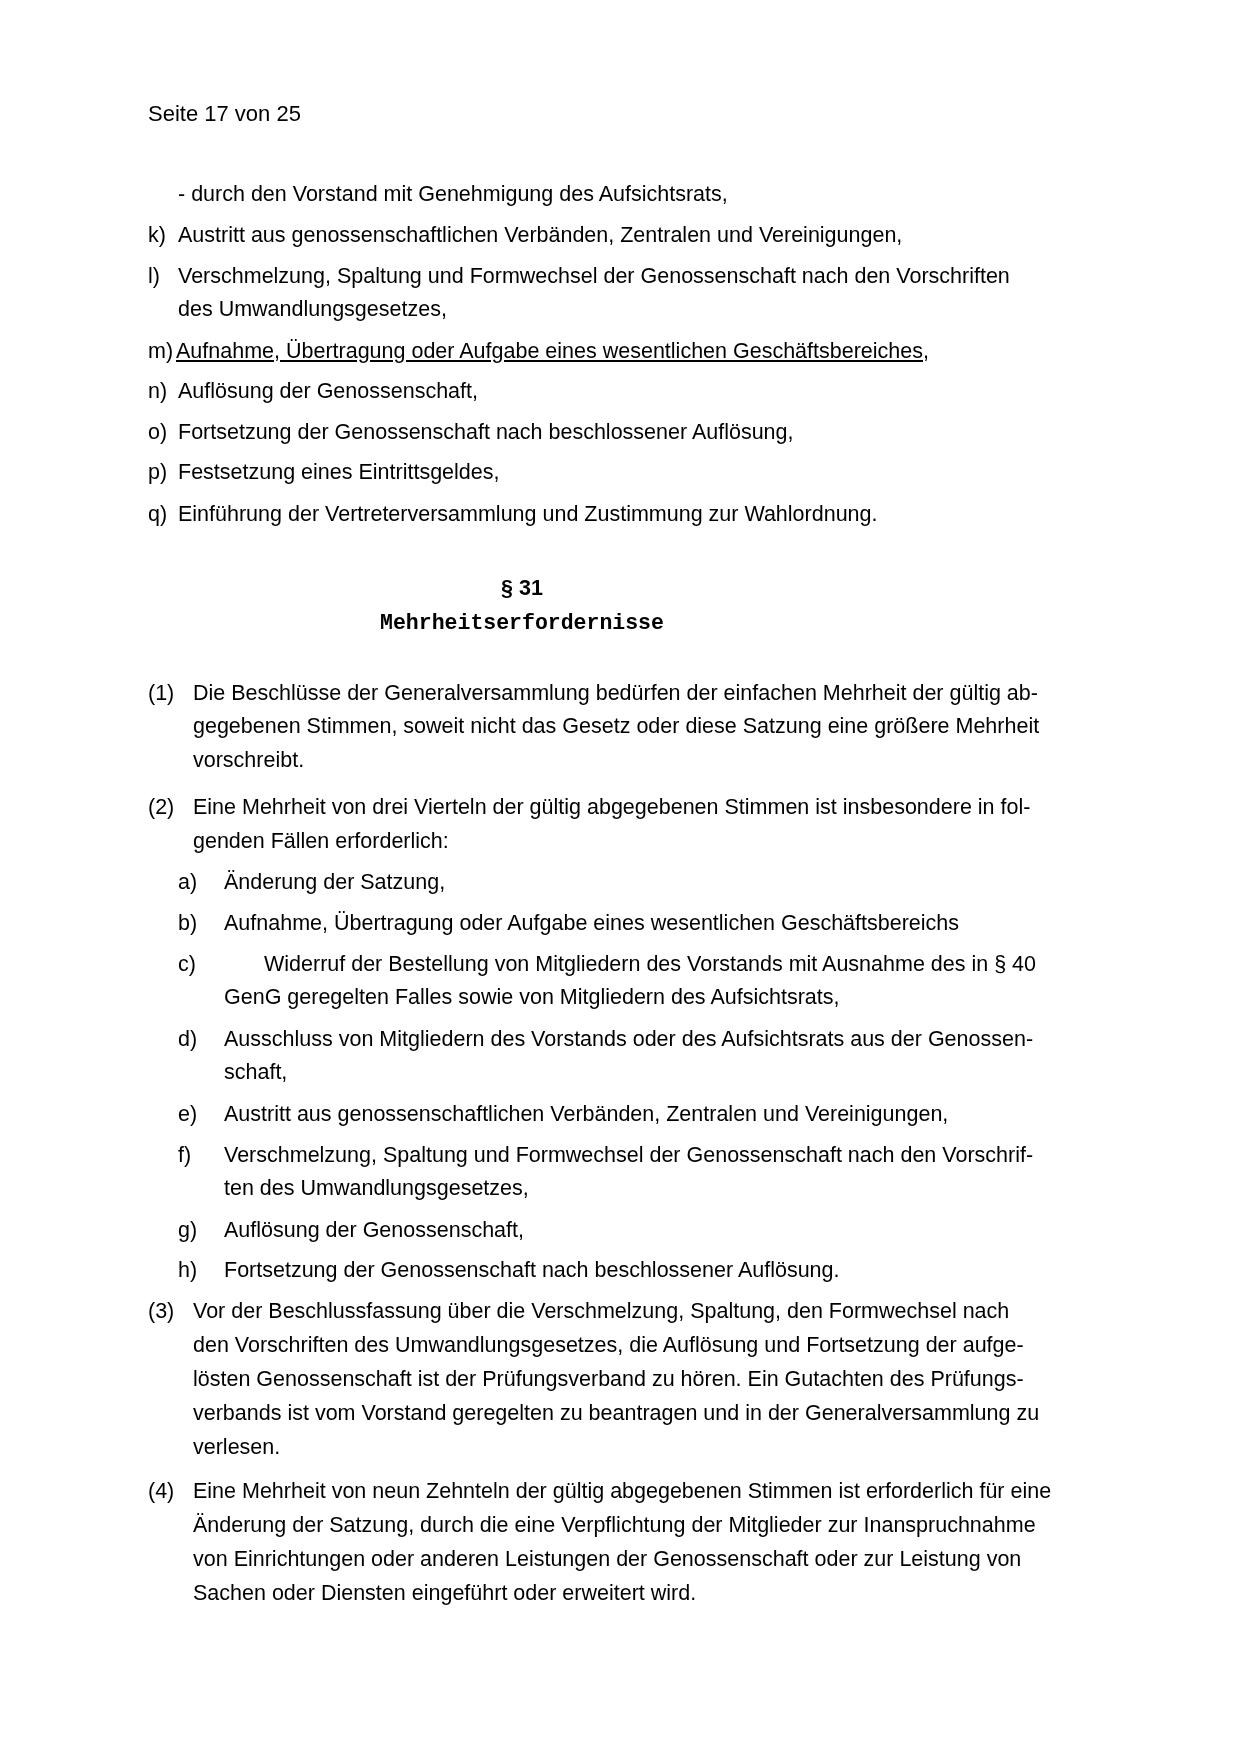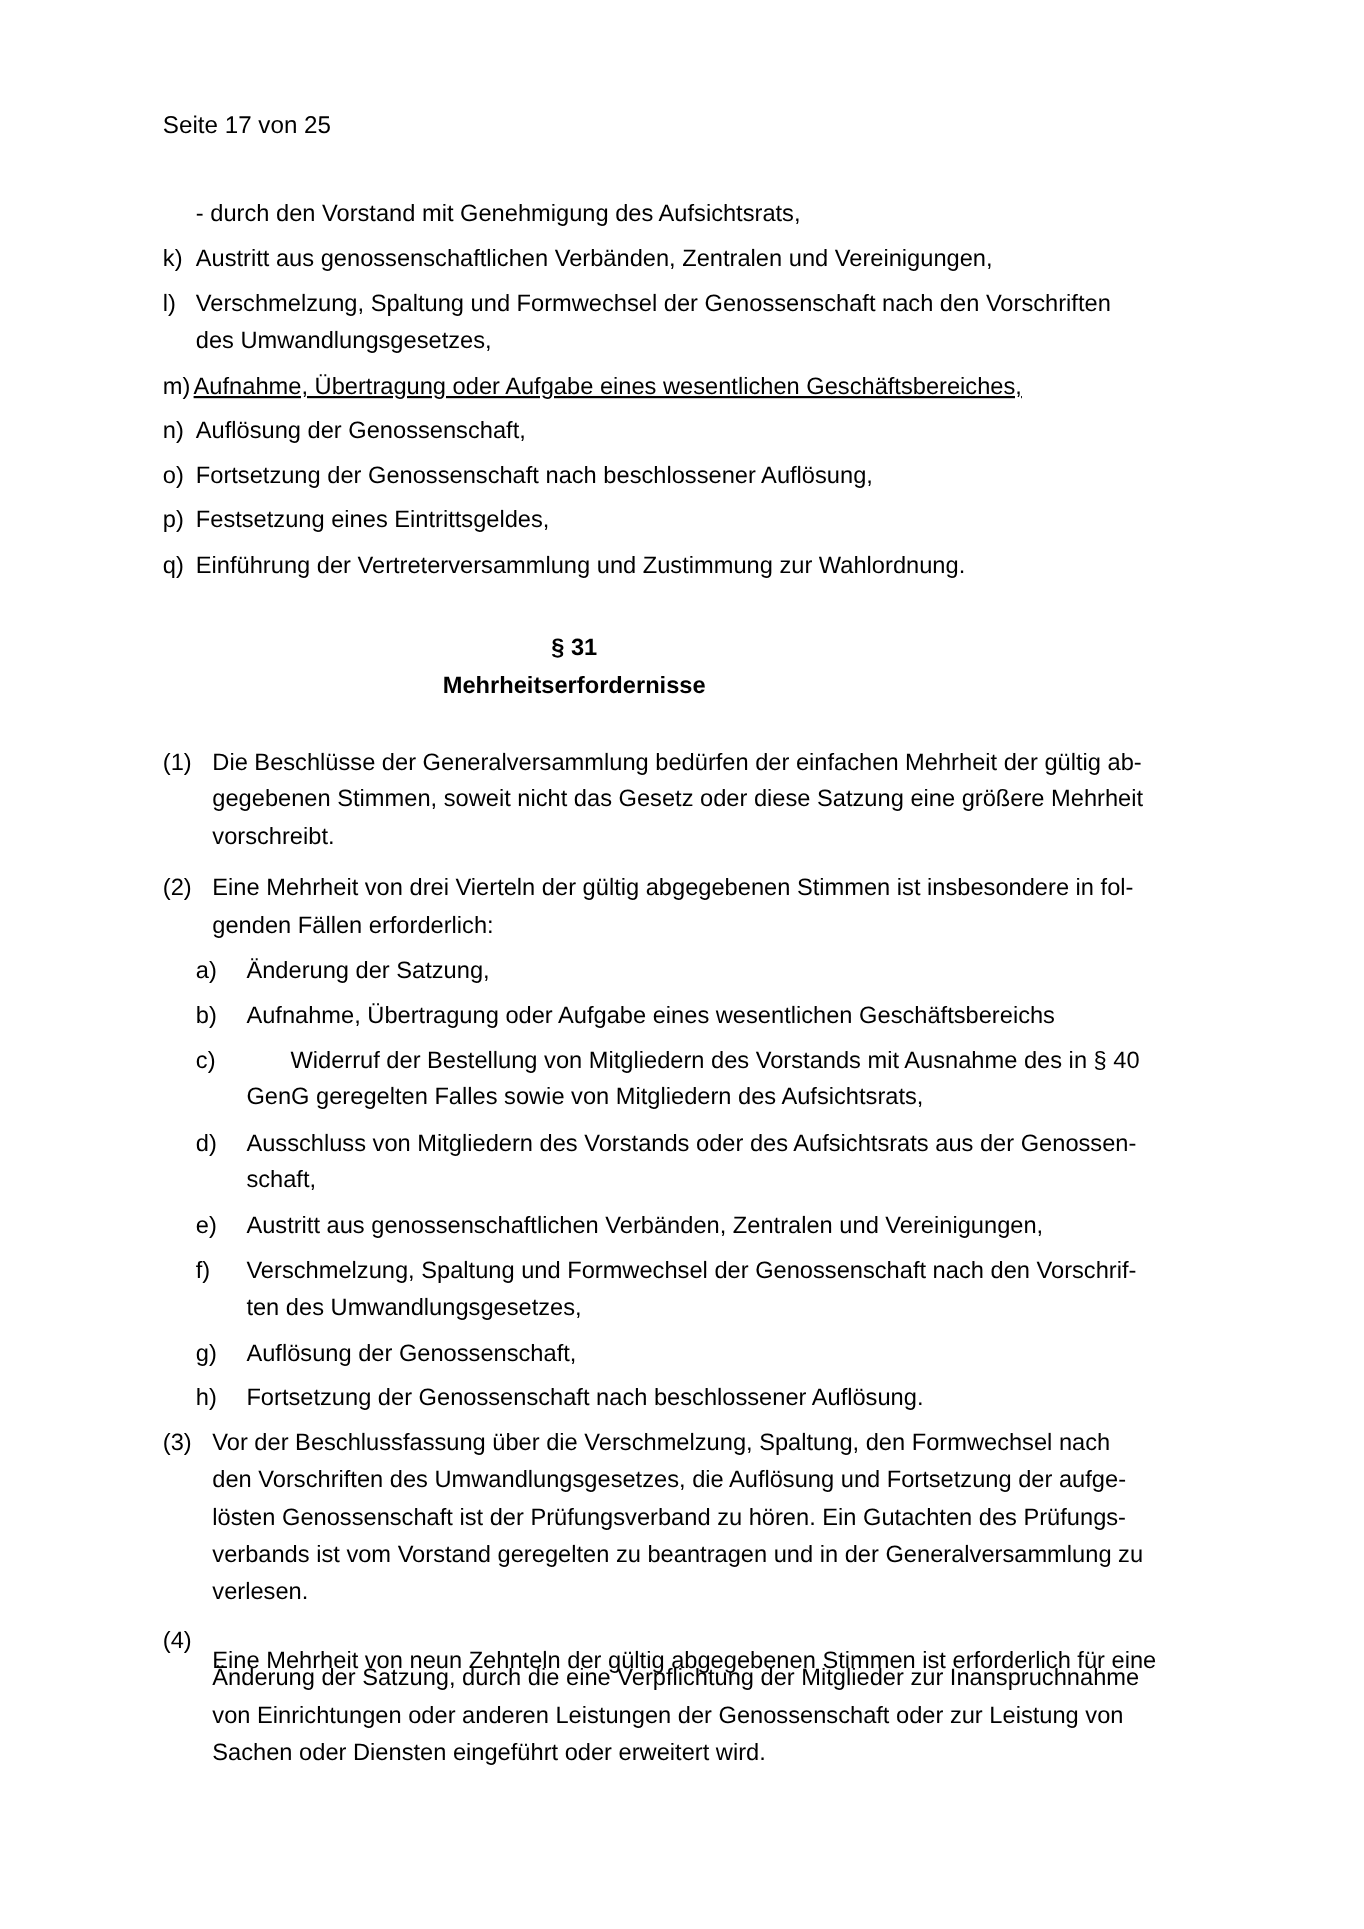--- a/index.html
+++ b/index.html
@@ -36,21 +36,21 @@
     <div class="abs t" style="left:178px; top:422px;">Fortsetzung der Genossenschaft nach beschlossener Auflösung,</div>
 
     <div class="abs t" style="left:148px; top:462px;">p)</div>
     <div class="abs t" style="left:178px; top:462px;text-align:center;">Festsetzung eines Eintrittsgeldes,</div>
 
     <div class="abs t" style="left:148px; top:504px;">q)</div>
     <div class="abs t" style="left:178px; top:504px;">Einführung der Vertreterversammlung und Zustimmung zur Wahlordnung.</div>
   </div>
 
   <div class="abs center" style="top:578px;">§ 31</div>
-  <div class="abs center" style="top:613px;">Mehrheitserfordernisse</div>
+  <div class="abs center" style="top:613px;font-family:Liberation Mono, monospace;">Mehrheitserfordernisse</div>
 
   <div>
     <div class="abs t" style="left:148px; top:683px;">(1)</div>
     <div class="abs t" style="left:193px; top:683px;">Die Beschlüsse der Generalversammlung bedürfen der einfachen Mehrheit der gültig ab-</div>
     <div class="abs t" style="left:193px; top:716px;">gegebenen Stimmen, soweit nicht das Gesetz oder diese Satzung eine größere Mehrheit</div>
     <div class="abs t" style="left:193px; top:750px;">vorschreibt.</div>
   </div>
 
   <div>
     <div class="abs t" style="left:148px; top:797px;">(2)</div>
@@ -89,18 +89,18 @@
     <div class="abs t" style="left:148px; top:1301px;">(3)</div>
     <div class="abs t" style="left:193px; top:1301px;">Vor der Beschlussfassung über die Verschmelzung, Spaltung, den Formwechsel nach</div>
     <div class="abs t" style="left:193px; top:1335px;">den Vorschriften des Umwandlungsgesetzes, die Auflösung und Fortsetzung der aufge-</div>
     <div class="abs t" style="left:193px; top:1369px;">lösten Genossenschaft ist der Prüfungsverband zu hören. Ein Gutachten des Prüfungs-</div>
     <div class="abs t" style="left:193px; top:1403px;">verbands ist vom Vorstand geregelten zu beantragen und in der Generalversammlung zu</div>
     <div class="abs t" style="left:193px; top:1437px;">verlesen.</div>
   </div>
 
   <div>
     <div class="abs t" style="left:148px; top:1481px;">(4)</div>
-    <div class="abs t" style="left:193px; top:1481px;margin-top:18px;">Eine Mehrheit von neun Zehnteln der gültig abgegebenen Stimmen ist erforderlich für eine</div>
+    <div class="abs t" style="left:193px; top:1481px;">Eine Mehrheit von neun Zehnteln der gültig abgegebenen Stimmen ist erforderlich für eine</div>
     <div class="abs t" style="left:193px; top:1515px;">Änderung der Satzung, durch die eine Verpflichtung der Mitglieder zur Inanspruchnahme</div>
     <div class="abs t" style="left:193px; top:1549px;">von Einrichtungen oder anderen Leistungen der Genossenschaft oder zur Leistung von</div>
     <div class="abs t" style="left:193px; top:1583px;">Sachen oder Diensten eingeführt oder erweitert wird.</div>
   </div>
 </div>
 
 </body></html>

